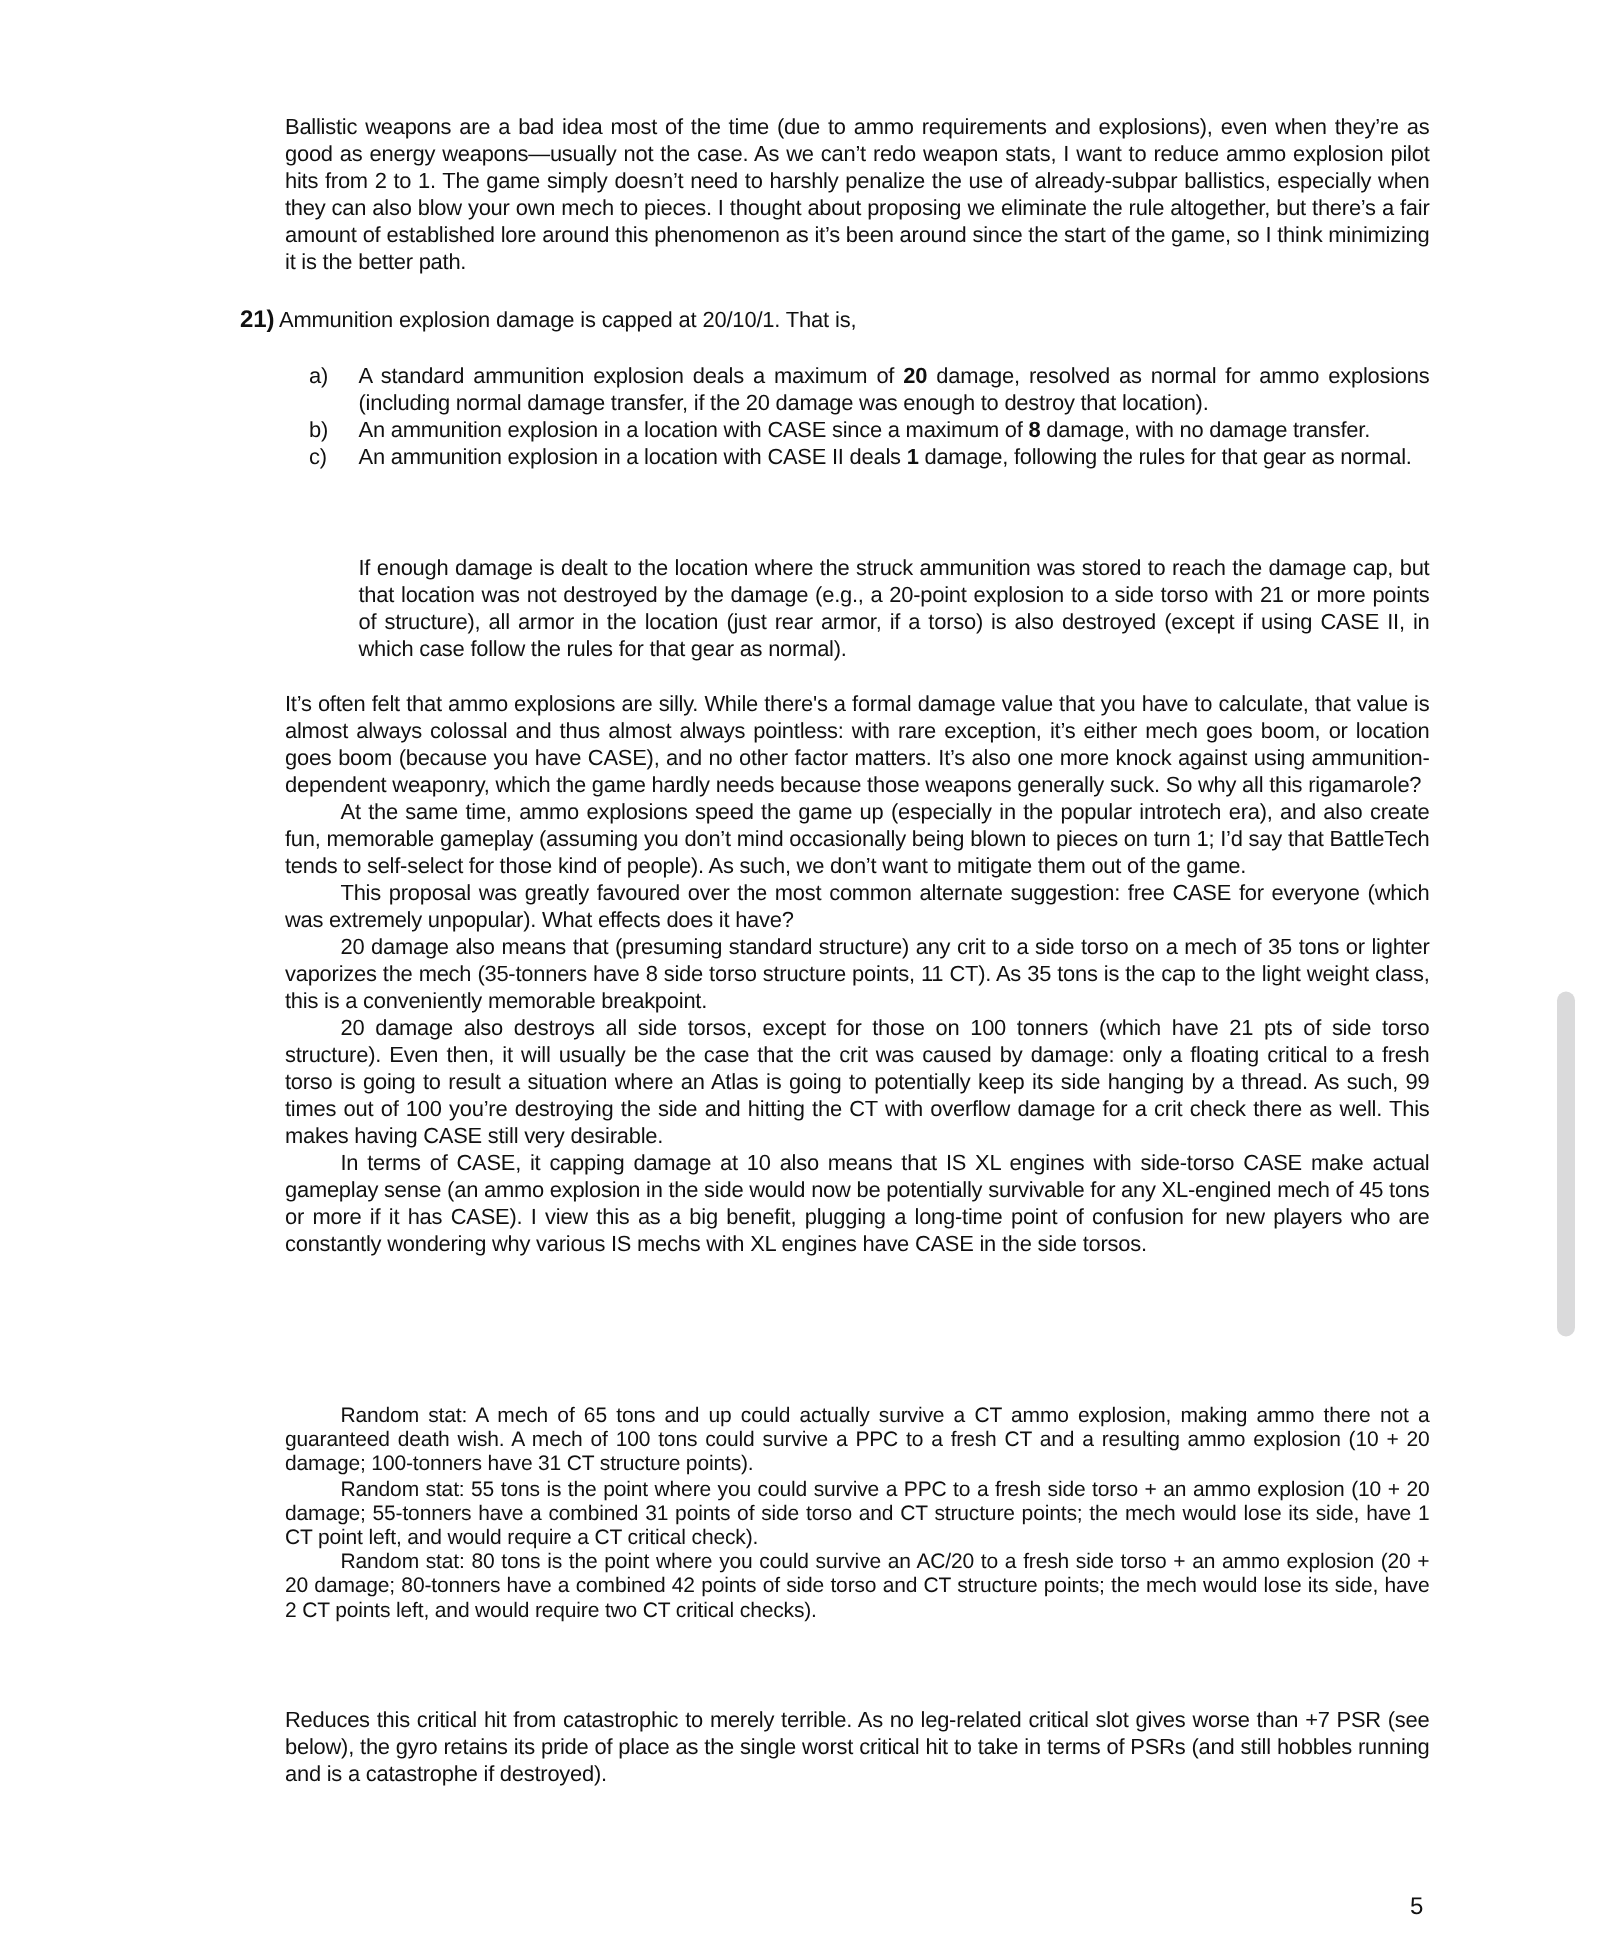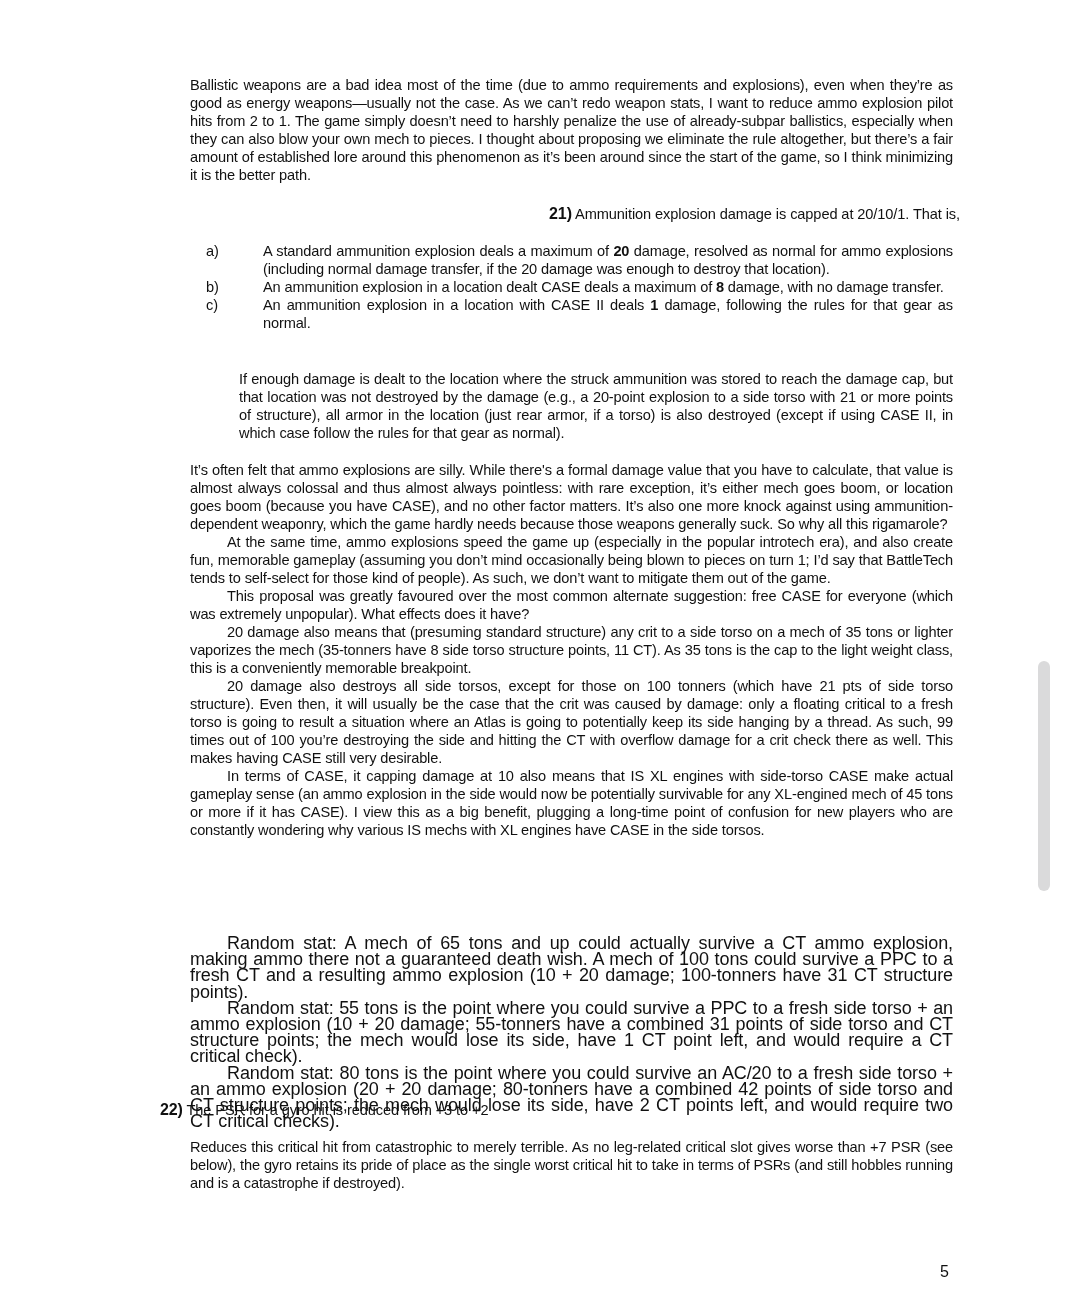--- a/index.html
+++ b/index.html
@@ -55,28 +55,27 @@
       display: flex;
       margin: 0;
     }
     .li .marker {
       width: 33px;
       flex: 0 0 33px;
     }
     .li .txt {
       flex: 1;
       text-align: justify;
-      margin-left: 24px;
     }
     .li .txt b { font-weight: bold; }
     .small {
       position: absolute;
       left: 190px;
       width: 763px;
-      font-size: 18px;
+      font-size: 14px;
       line-height: 16.2px;
       text-align: justify;
       letter-spacing: -0.1px;
     }
     .small p { margin: 0; }
     .pagenum {
       position: absolute;
       left: 940px;
       top: 1263px;
       font-size: 16px;
@@ -94,33 +93,33 @@
   </style>
 </head>
 <body>
 
 <div class="page">
 
   <div class="block" style="top:76px;">
     <p>Ballistic weapons are a bad idea most of the time (due to ammo requirements and explosions), even when they’re as good as energy weapons—usually not the case.  As we can’t redo weapon stats, I want to reduce ammo explosion pilot hits from 2 to 1.  The game simply doesn’t need to harshly penalize the use of already-subpar ballistics, especially when they can also blow your own mech to pieces.  I thought about proposing we eliminate the rule altogether, but there’s a fair amount of established lore around this phenomenon as it’s been around since the start of the game, so I think minimizing it is the better path.</p>
   </div>
 
-  <div class="heading" style="top:205px;text-align:right;">
+  <div class="heading" style="top:205px;">
     <span class="num">21)</span>
     <span>Ammunition explosion damage is capped at 20/10/1.  That is,</span>
   </div>
 
   <div class="list" style="top:242px;">
     <div class="li">
       <span class="marker">a)</span>
       <span class="txt"><span>A standard ammunition explosion deals a maximum of </span><b>20</b><span> damage, resolved as normal for ammo explosions (including normal damage transfer, if the 20 damage was enough to destroy that location).</span></span>
     </div>
     <div class="li">
       <span class="marker">b)</span>
-      <span class="txt"><span>An ammunition explosion in a location dealt CASE deals a maximum of </span><b>8</b><span> damage, with no damage transfer.</span></span>
+      <span class="txt"><span>An ammunition explosion in a location with CASE since a maximum of </span><b>8</b><span> damage, with no damage transfer.</span></span>
     </div>
     <div class="li">
       <span class="marker">c)</span>
       <span class="txt"><span>An ammunition explosion in a location with CASE II deals </span><b>1</b><span> damage, following the rules for that gear as normal.</span></span>
     </div>
   </div>
 
   <div class="block" style="top:370px; left:239px; width:714px;">
     <p>If enough damage is dealt to the location where the struck ammunition was stored to reach the damage cap, but that location was not destroyed by the damage (e.g., a 20-point explosion to a side torso with 21 or more points of structure), all armor in the location (just rear armor, if a torso) is also destroyed (except if using CASE II, in which case follow the rules for that gear as normal).</p>
   </div>
@@ -133,24 +132,20 @@
     <p class="indent">20 damage also destroys all side torsos, except for those on 100 tonners (which have 21 pts of side torso structure).  Even then, it will usually be the case that the crit was caused by damage: only a floating critical to a fresh torso is going to result a situation where an Atlas is going to potentially keep its side hanging by a thread.  As such, 99 times out of 100 you’re destroying the side and hitting the CT with overflow damage for a crit check there as well.  This makes having CASE still very desirable.</p>
     <p class="indent">In terms of CASE, it capping damage at 10 also means that IS XL engines with side-torso CASE make actual gameplay sense (an ammo explosion in the side would now be potentially survivable for any XL-engined mech of 45 tons or more if it has CASE).  I view this as a big benefit, plugging a long-time point of confusion for new players who are constantly wondering why various IS mechs with XL engines have CASE in the side torsos.</p>
   </div>
 
   <div class="small" style="top:935px;">
     <p class="indent">Random stat: A mech of 65 tons and up could actually survive a CT ammo explosion, making ammo there not a guaranteed death wish.  A mech of 100 tons could survive a PPC to a fresh CT and a resulting ammo explosion (10 + 20 damage; 100-tonners have 31 CT structure points).</p>
     <p class="indent">Random stat: 55 tons is the point where you could survive a PPC to a fresh side torso + an ammo explosion (10 + 20 damage; 55-tonners have a combined 31 points of side torso and CT structure points; the mech would lose its side, have 1 CT point left, and would require a CT critical check).</p>
     <p class="indent">Random stat: 80 tons is the point where you could survive an AC/20 to a fresh side torso + an ammo explosion (20 + 20 damage; 80-tonners have a combined 42 points of side torso and CT structure points; the mech would lose its side, have 2 CT points left, and would require two CT critical checks).</p>
   </div>
 
-  <div class="heading" style="top:1101px;">
-    <span class="num">22)</span>
-    <span>The PSR for a gyro hit is reduced from +3 to +2</span>
-  </div>
 
   <div class="block" style="top:1138px;">
     <p>Reduces this critical hit from catastrophic to merely terrible.  As no leg-related critical slot gives worse than +7 PSR (see below), the gyro retains its pride of place as the single worst critical hit to take in terms of PSRs (and still hobbles running and is a catastrophe if destroyed).</p>
   </div>
 
   <div class="pagenum">5</div>
 
   <div class="scrollbar-thumb"></div>
 
 </div>

